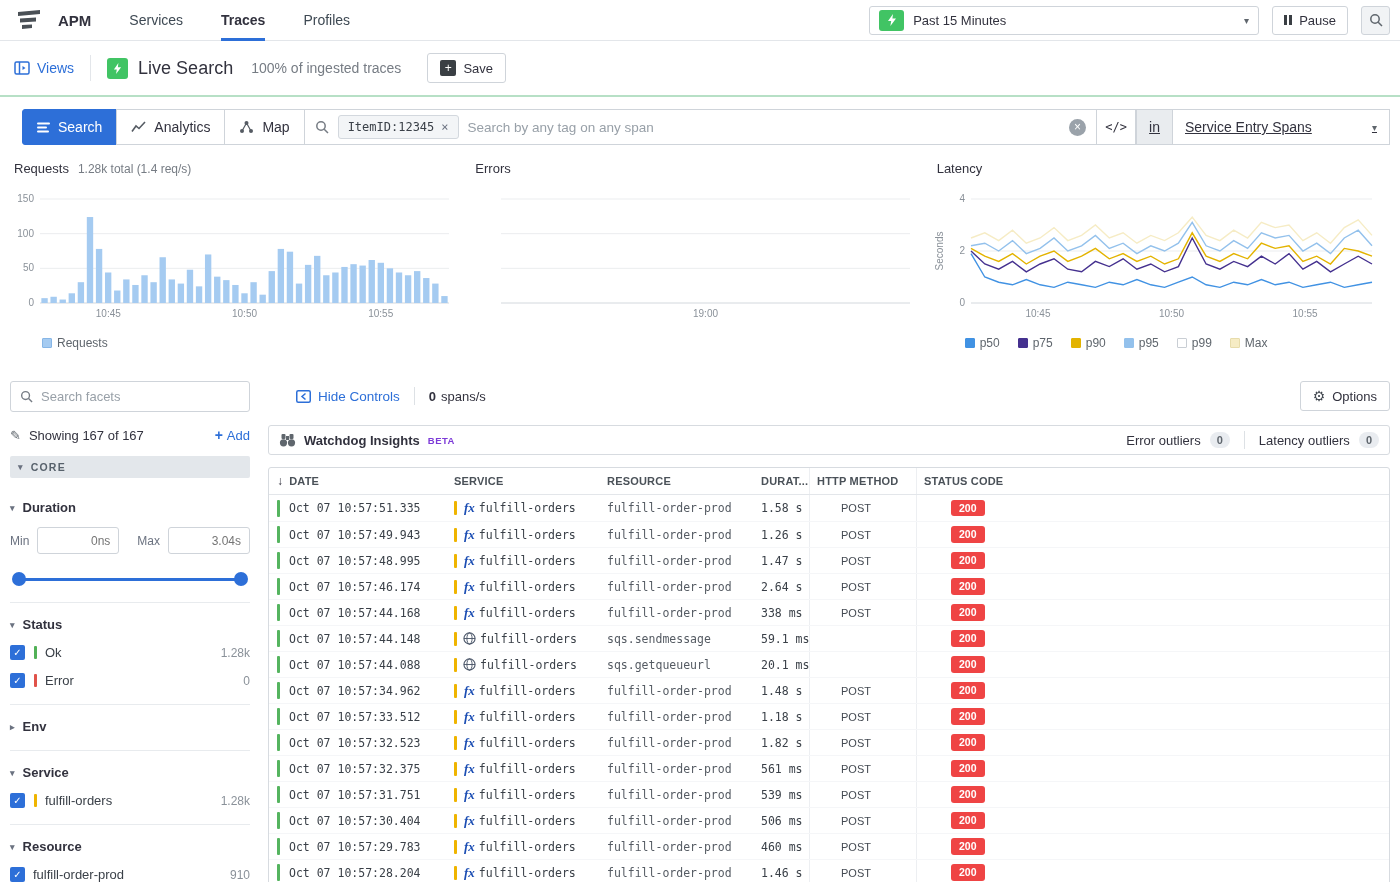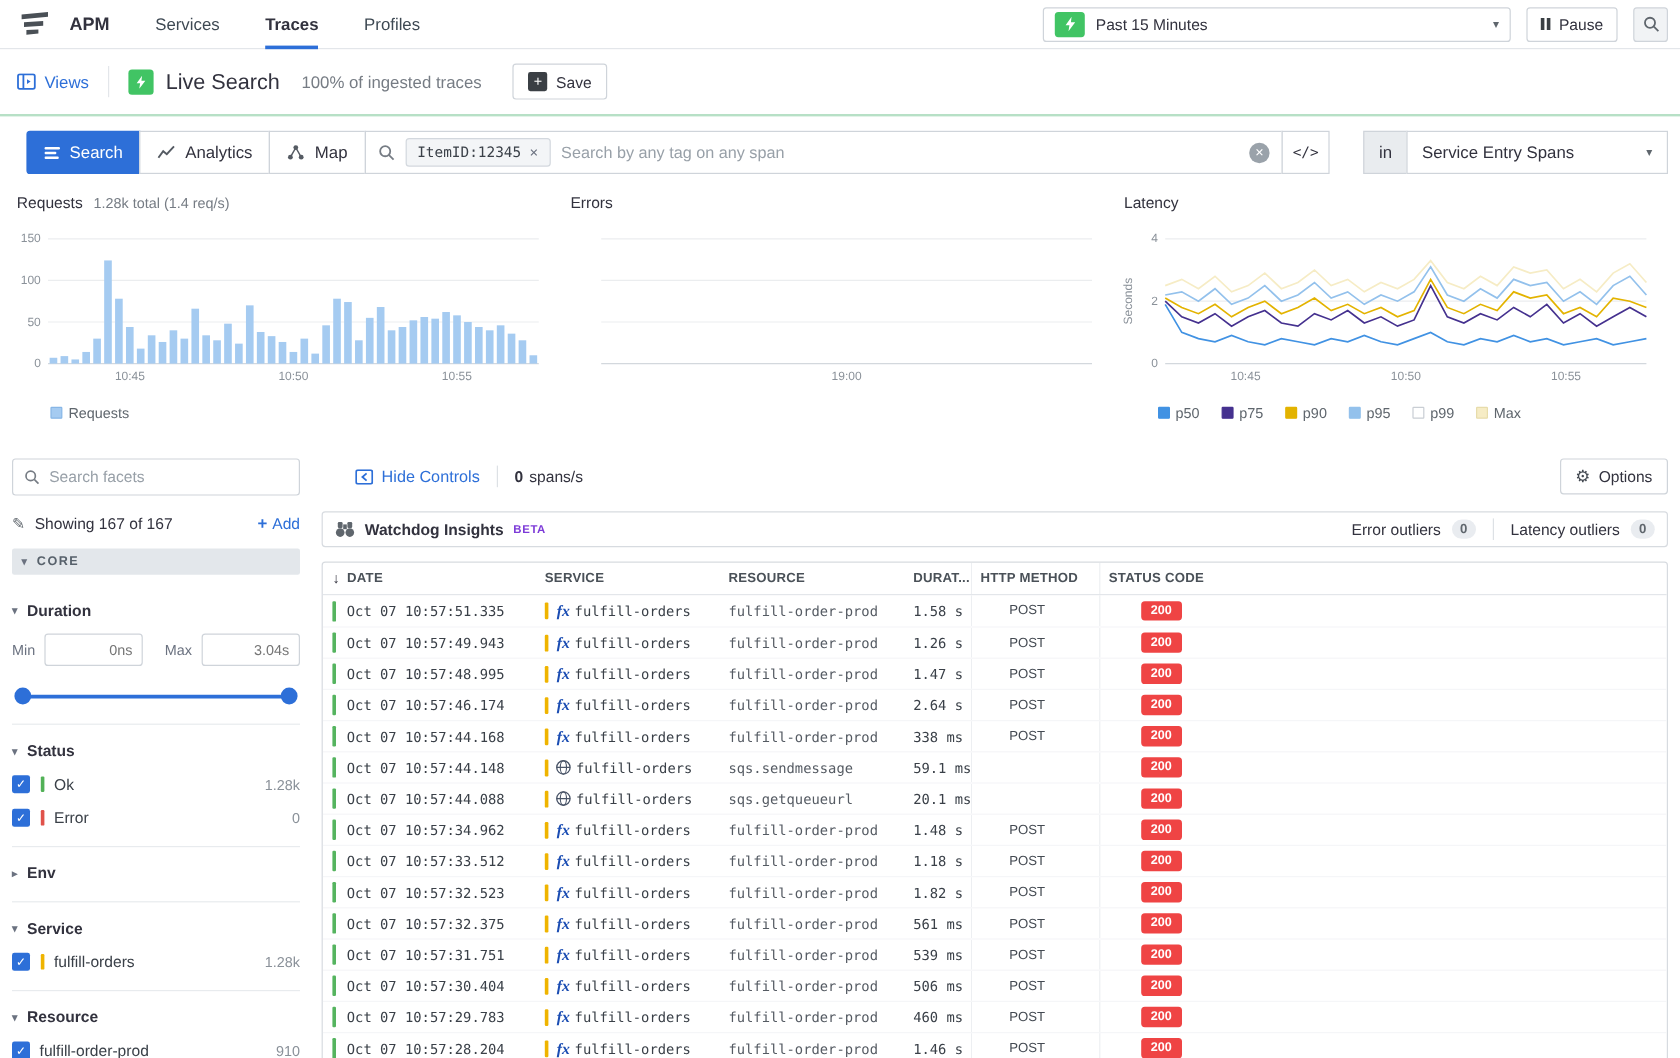--- a/index.html
+++ b/index.html
@@ -44,21 +44,21 @@
   .seg-btn + .seg-btn { margin-left: -1px; }
   .seg-btn:first-child { border-radius: 3px 0 0 3px; }
   .seg-btn.active { background: #2d6fd8; border-color: #2d6fd8; color: #fff; }
   .search-field { display: flex; align-items: center; height: 36px; border: 1px solid #cfd4da; background: #fff; padding: 0 10px; flex: 1; min-width: 0; margin-left: -1px; }
   .tag { display: inline-flex; align-items: center; gap: 7px; height: 24px; padding: 0 9px; background: #f3f5f7; border: 1px solid #d3d8de; border-radius: 3px; font-family: "DejaVu Sans Mono", monospace; font-size: 12px; color: #3a4048; margin-left: 9px; }
   .tag-x { color: #6b7280; font-size: 12px; }
   .search-input { border: none; outline: none; flex: 1; font-size: 13.5px; color: #32323e; margin-left: 9px; min-width: 0; }
   .search-input::placeholder { color: #98a0a8; }
   .clear-circle { width: 17px; height: 17px; border-radius: 50%; background: #9aa2aa; color: #fff; font-size: 12px; line-height: 16px; text-align: center; flex-shrink: 0; }
   .code-btn { width: 40px; height: 36px; border: 1px solid #cfd4da; background: #fff; margin-left: -1px; font-family: "DejaVu Sans Mono", monospace; font-size: 12px; color: #32323e; display: flex; align-items: center; justify-content: center; }
-  .scope { display: flex; margin-left: 28px; }
+  .scope { display: flex; margin-left: 0; text-decoration: underline; }
   .in-box { height: 36px; line-height: 34px; padding: 0 12px; background: #e9ecef; border: 1px solid #cfd4da; font-size: 14px; color: #32323e; }
   .scope-select { width: 218px; height: 36px; border: 1px solid #cfd4da; margin-left: -1px; background: #fff; display: flex; align-items: center; justify-content: space-between; padding: 0 12px; font-size: 14px; color: #32323e; }
 
   
   .charts-row { display: flex; gap: 4px; margin: 16px 10px 0 10px; }
   .chart { flex: 1; min-width: 0; }
   .chart-head { height: 18px; display: flex; align-items: baseline; padding-left: 4px; }
   .chart-title { font-size: 13px; color: #32323e; }
   .chart-sub { font-size: 12px; color: #767c84; margin-left: 9px; }
   .chart-plot { margin-top: 12px; }

